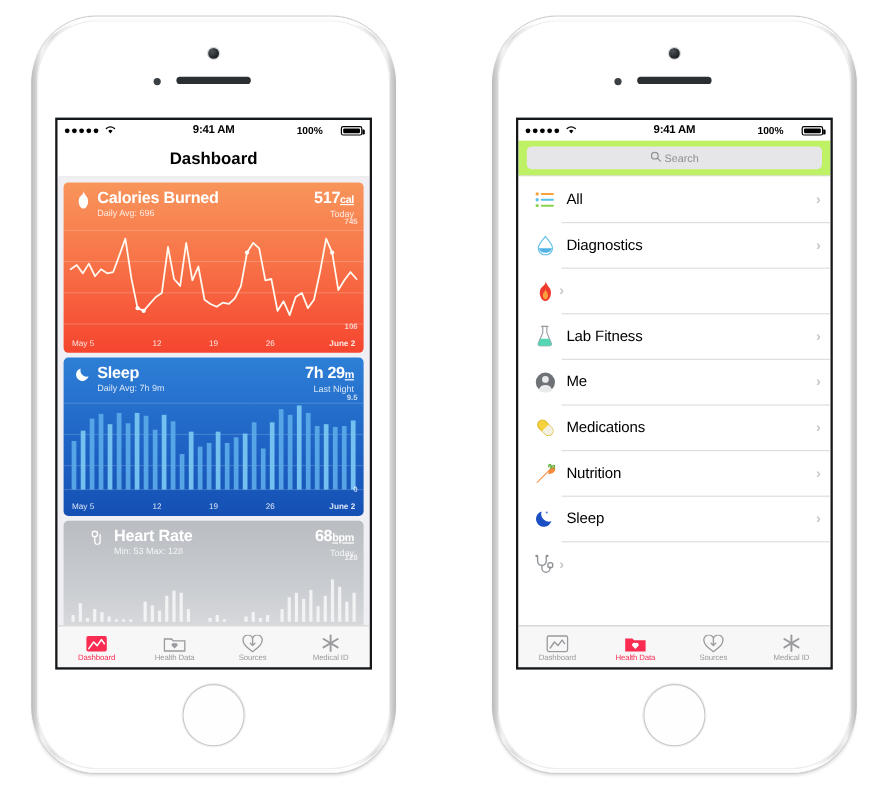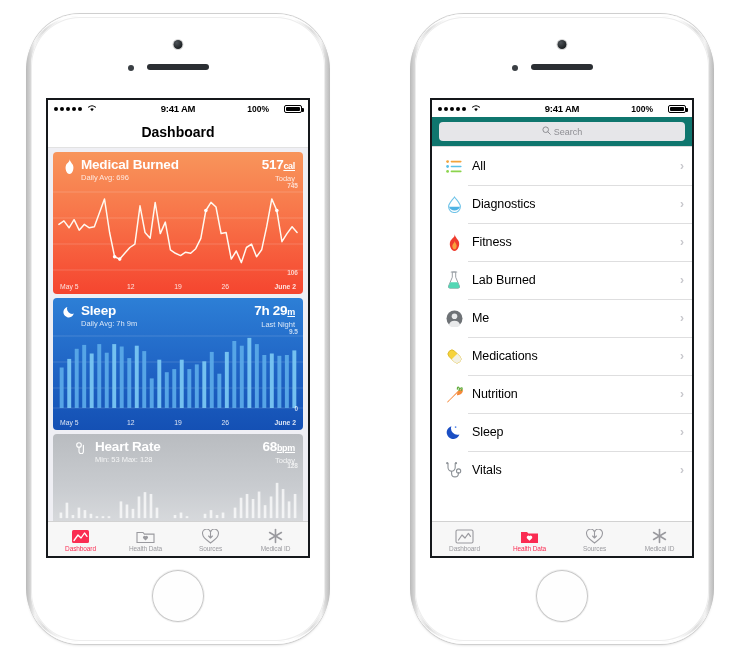--- a/index.html
+++ b/index.html
@@ -164,21 +164,21 @@
   .tab{
     flex:1 1 0;display:flex;flex-direction:column;align-items:center;justify-content:center;
     gap:1px;color:#9a9a9f;
   }
   .tab.active{color:#fa2c52;}
   .tab-label{font-size:6.5px;letter-spacing:-.1px;}
   .tab-ico{height:17px;display:flex;align-items:flex-end;}
 
   
   .searchwrap{
-    flex:0 0 30px;background:#0f766e;display:flex;align-items:center;
+    flex:0 0 30px;background:#bef264;display:flex;align-items:center;
     padding:0 7px;box-sizing:border-box;border-bottom:1px solid #dcdcdc;
   }
   .searchbox{
     flex:1 1 auto;height:19px;border-radius:4px;background:#e6e6e9;
     display:flex;align-items:center;justify-content:center;gap:3px;
     font-size:9px;color:#8e8e93;
   }
   .list{flex:1 1 auto;background:#fff;overflow:hidden;}
   .row{
     height:38px;display:flex;align-items:center;
@@ -235,21 +235,21 @@
       <div class="cards">
 
         <div class="card cal">
           <div class="card-head">
             <div class="ch-icon">
               <svg width="11" height="15" viewBox="0 0 11 15">
                   <path d="M5.5 0C6.2 3 3 3.6 2 6.2c-1.4 3.5.7 8.8 3.5 8.8S10.4 9.7 9 6.2C8.3 4.4 6.6 3.7 5.5 0z" fill="#fff"></path>
                 </svg>
             </div>
             <div class="ch-text">
-              <div class="ch-title">Medical Burned</div>
+              <div class="ch-title">Calories Burned</div>
               <div class="ch-sub">Daily Avg: 696</div>
             </div>
             <div class="ch-right">
               <div class="ch-val"><span>517</span><small>cal</small></div>
               <div class="ch-when">Today</div>
             </div>
           </div>
           <div class="plot">
             <svg viewBox="0 0 254 94" preserveAspectRatio="none">
               <g stroke="#ffffff" stroke-opacity=".26" stroke-width=".7">
@@ -531,33 +531,32 @@
           <span class="chev">›</span>
         </div>
 
         <div class="row">
           <span class="row-ico">
             <svg width="13" height="17" viewBox="0 0 13 17">
                 <path d="M6.5 0C7.4 3.6 3.5 4.3 2.3 7.3c-1.6 4 .9 9.7 4.2 9.7s5.8-5.7 4.2-9.7C9.8 5.1 7.8 4.3 6.5 0z" fill="#ef3b2d"></path>
                 <path d="M6.5 6.5c.6 2-1.3 2.6-1.9 4.2-.8 2.2.5 4.6 1.9 4.6s2.7-2.4 1.9-4.6c-.4-1.2-1.4-2.1-1.9-4.2z" fill="#f9a03c"></path>
               </svg>
           </span>
-          <span class="row-label">Fitness</span>
           <span class="chev">›</span>
         </div>
 
         <div class="row">
           <span class="row-ico">
             <svg width="14" height="18" viewBox="0 0 14 18">
                 <path d="M5.3 1h3.4v5.2L12.4 15a1.6 1.6 0 0 1-1.4 2.2H3a1.6 1.6 0 0 1-1.4-2.2L5.3 6.2z" fill="none" stroke="#9aa0a6" stroke-width="1"></path>
                 <path d="M3.4 11.2h7.2l1.8 3.8A1.6 1.6 0 0 1 11 17.2H3a1.6 1.6 0 0 1-1.4-2.2z" fill="#54d6b4"></path>
                 <line x1="4.3" y1="1" x2="9.7" y2="1" stroke="#9aa0a6" stroke-width="1.2" stroke-linecap="round"></line>
               </svg>
           </span>
-          <span class="row-label">Lab Burned</span>
+          <span class="row-label">Lab Fitness</span>
           <span class="chev">›</span>
         </div>
 
         <div class="row">
           <span class="row-ico">
             <svg width="17" height="17" viewBox="0 0 17 17">
                 <circle cx="8.5" cy="8.5" r="8" fill="#6e7276"></circle>
                 <circle cx="8.5" cy="6.2" r="2.8" fill="#e9eaeb"></circle>
                 <path d="M2.8 15.2a5.9 5.9 0 0 1 11.4 0 8 8 0 0 1-11.4 0z" fill="#e9eaeb"></path>
               </svg>
@@ -605,21 +604,20 @@
         <div class="row">
           <span class="row-ico">
             <svg width="18" height="16" viewBox="0 0 18 16">
                 <path d="M3 1.4v4.2a3.6 3.6 0 0 0 7.2 0V1.4" fill="none" stroke="#8c9196" stroke-width="1.1" stroke-linecap="round"></path>
                 <circle cx="2.2" cy="1.2" r="1.1" fill="#8c9196"></circle>
                 <circle cx="11" cy="1.2" r="1.1" fill="#8c9196"></circle>
                 <path d="M6.6 9.3v2.2a3.4 3.4 0 0 0 6.8 0v-1" fill="none" stroke="#8c9196" stroke-width="1.1" stroke-linecap="round"></path>
                 <circle cx="13.6" cy="9" r="2.1" fill="none" stroke="#8c9196" stroke-width="1.1"></circle>
               </svg>
           </span>
-          <span class="row-label">Vitals</span>
           <span class="chev">›</span>
         </div>
 
         <div class="list-filler"></div>
       </div>
 
       <div class="tabbar">
         <div class="tab">
           <span class="tab-ico">
             <svg width="19" height="15" viewBox="0 0 19 15">

